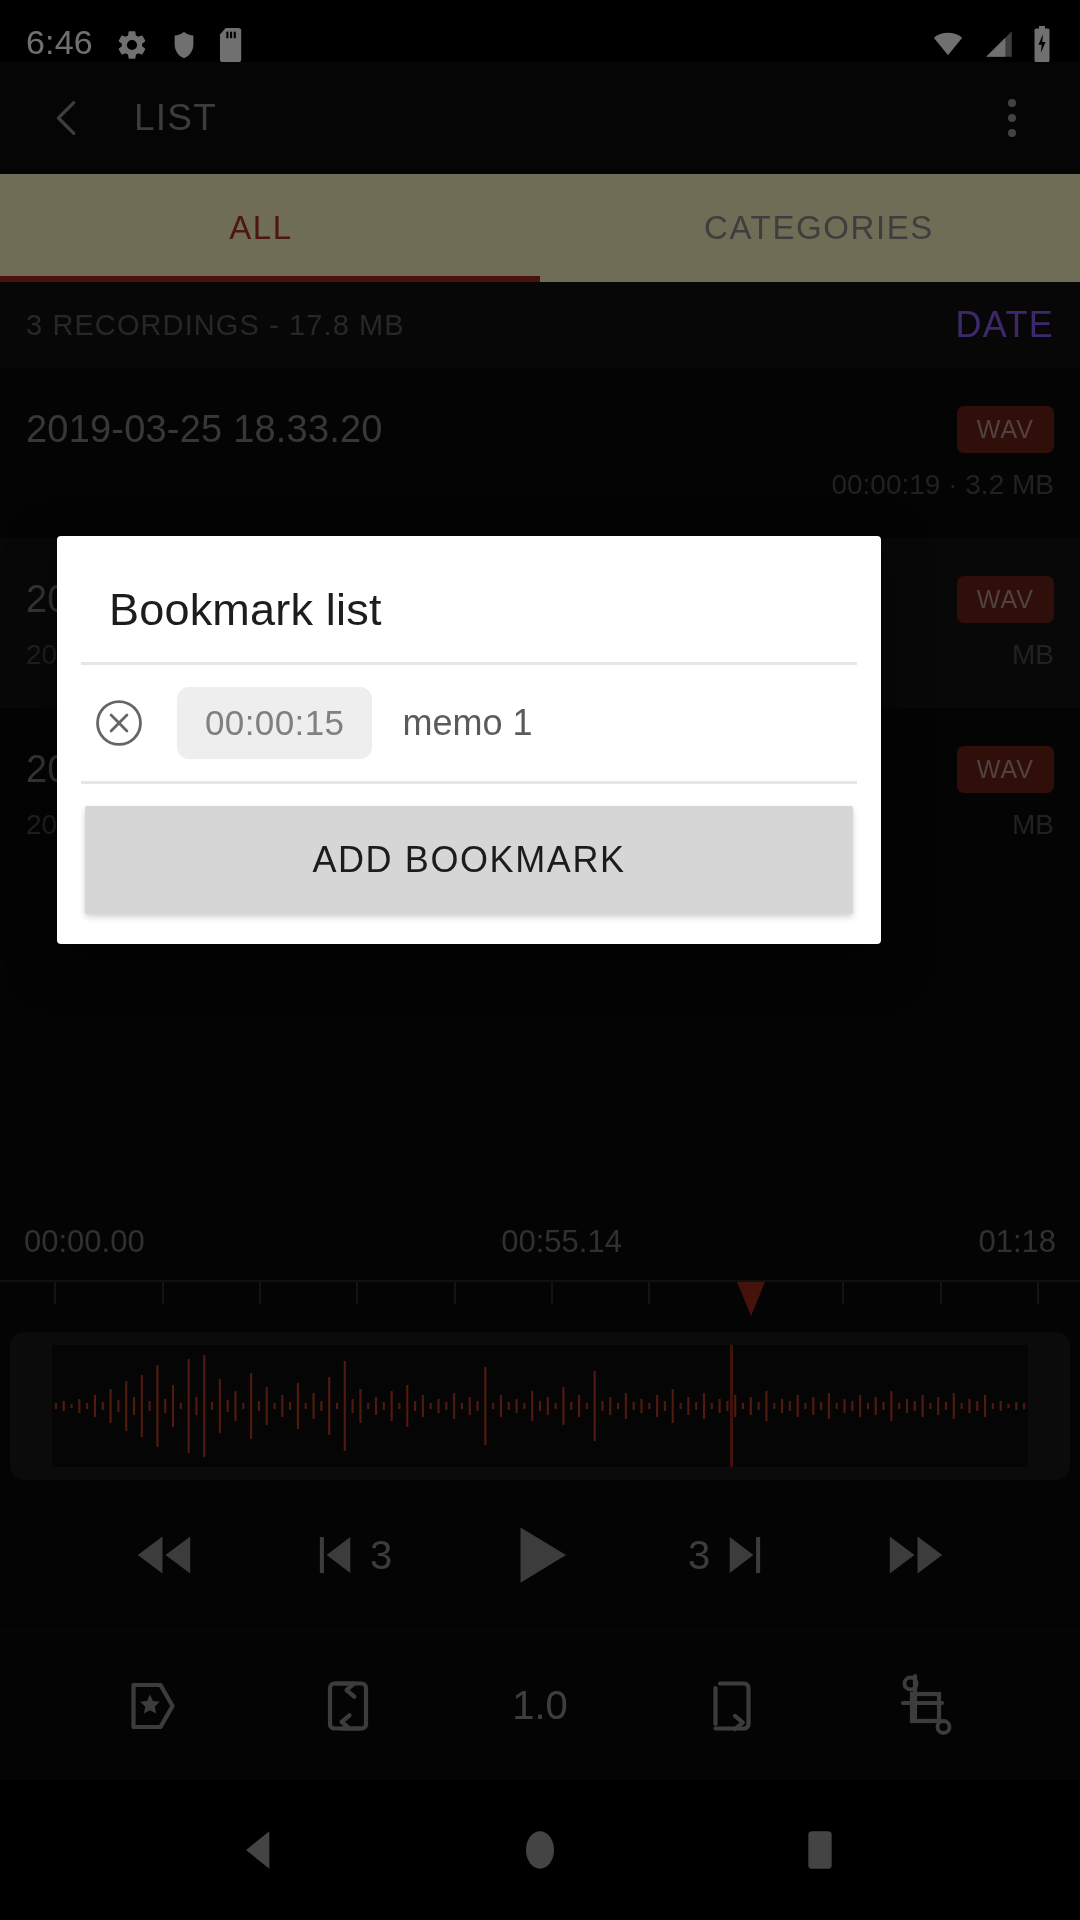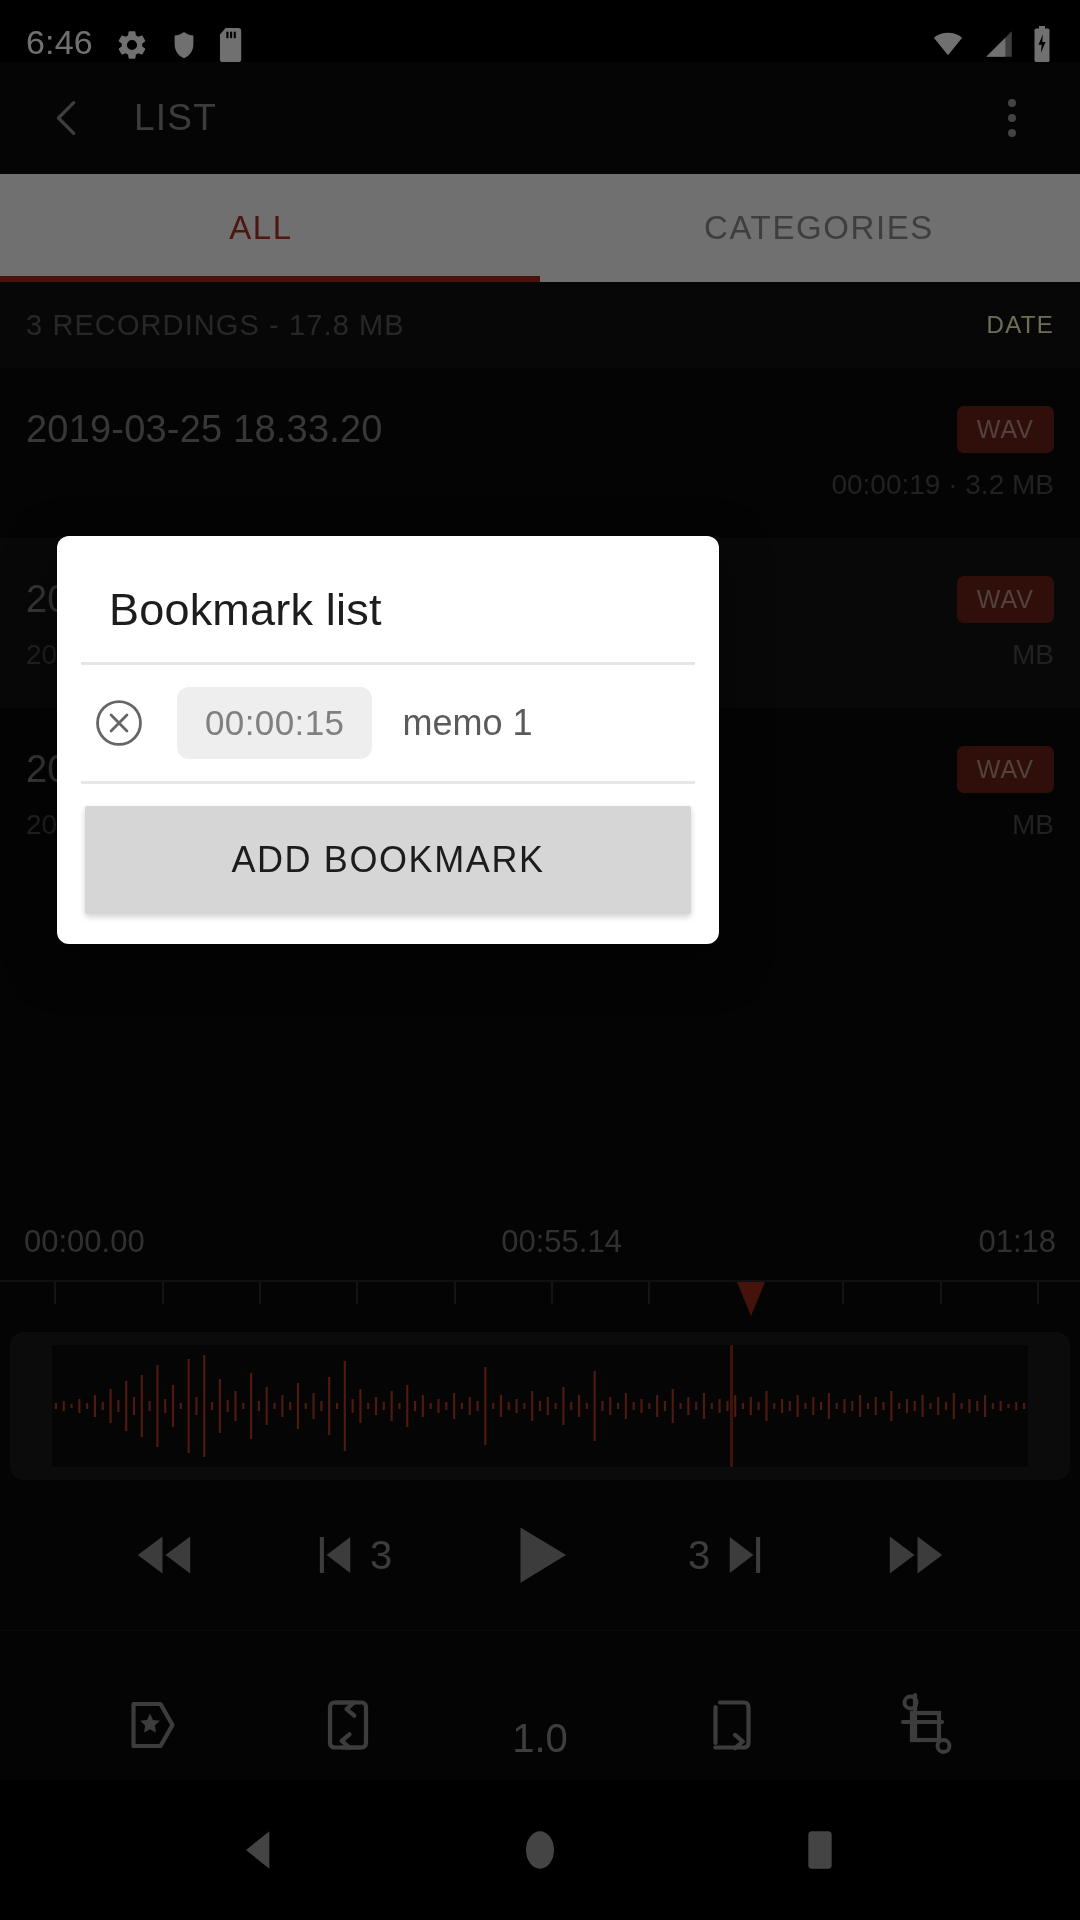--- a/index.html
+++ b/index.html
@@ -52,21 +52,21 @@
     margin-left: 34px; font-weight: 400;
   }
   .ab-spacer { flex: 1 1 auto; }
   .overflow-btn { width: 64px; height: 70px; display: flex; flex-direction: column;
     align-items: center; justify-content: center; gap: 7px; }
   .dot { width: 8px; height: 8px; border-radius: 50%; background: #9a9a9a; display:block; }
 
   
   .tabs {
     height: 108px; flex: 0 0 108px;
-    background: #ffffff;
+    background: #fef9c3;
     display: flex; position: relative; gap: 36px;
   }
   .tab {
     flex: 1 1 50%;
     display: flex; align-items: center; justify-content: center;
     font-size: 33px; letter-spacing: 1.6px;
   }
   .tab.active { color: #b03226; }
   .tab.inactive { color: #8e8e8e; }
   .tab-indicator {
@@ -76,21 +76,21 @@
 
   
   .list-header {
     height: 86px; flex: 0 0 86px;
     background: #111;
     display: flex; align-items: center;
     padding: 0 26px;
     color: #5a5a5a; font-size: 29px; letter-spacing: 1.1px;
   }
   .lh-spacer { flex: 1 1 auto; }
-  .lh-sort { color: #fef9c3; font-size: 24px; letter-spacing: 1.3px; }
+  .lh-sort { color: #8b5cf6; font-size: 36px; letter-spacing: 1.3px; }
 
   
   .rec-list { flex: 0 0 auto; }
   .rec-item {
     height: 170px;
     padding: 0 26px;
     display: flex; flex-direction: column; justify-content: center;
     position: relative;
   }
   .rec-item.odd  { background: #0a0a0a; }
@@ -158,21 +158,21 @@
           min-width: 110px; height: 110px; }
   .tbtn .num { font-size: 40px; color: #8a8a8a; }
 
   
   .bottom-tools {
     flex: 0 0 auto; height: 150px;
     border-top: 1px solid #161616;
     display: flex; align-items: center; justify-content: space-around;
     padding: 0 60px;
   }
-  .btool { width: 110px; height: 110px; display: flex; align-items: flex-end; justify-content: center; }
+  .btool { width: 110px; height: 110px; display: flex; align-items: center; justify-content: center; }
   .speed-val { font-size: 40px; color: #8d8d8d; }
 
   .flex-grow { flex: 1 1 auto; }
 
   
   .navbar {
     flex: 0 0 140px; height: 140px;
     background: #000;
     display: flex; align-items: center; justify-content: space-around;
     padding: 0 120px;
@@ -183,23 +183,23 @@
   #scrim {
     position: absolute; inset: 0;
     background: rgba(0,0,0,0.56);
     pointer-events: none;
   }
 
   
   #dialog {
     position: absolute;
     left: 57px; top: 536px;
-    width: 662px;
+    width: 824px;
     background: #ffffff;
-    border-radius: 12px;
+    border-radius: 4px;
     box-shadow: 0 16px 48px rgba(0,0,0,.55);
     padding: 0 0 24px 0;
   }
   .dlg-title {
     font-size: 45px; color: #1d1d1d; font-weight: 400;
     padding: 48px 52px 26px 52px;
     letter-spacing: .2px;
   }
   .dlg-divider { height: 3px; background: #e6e6e6; margin: 0 24px; }
   .bm-row {

